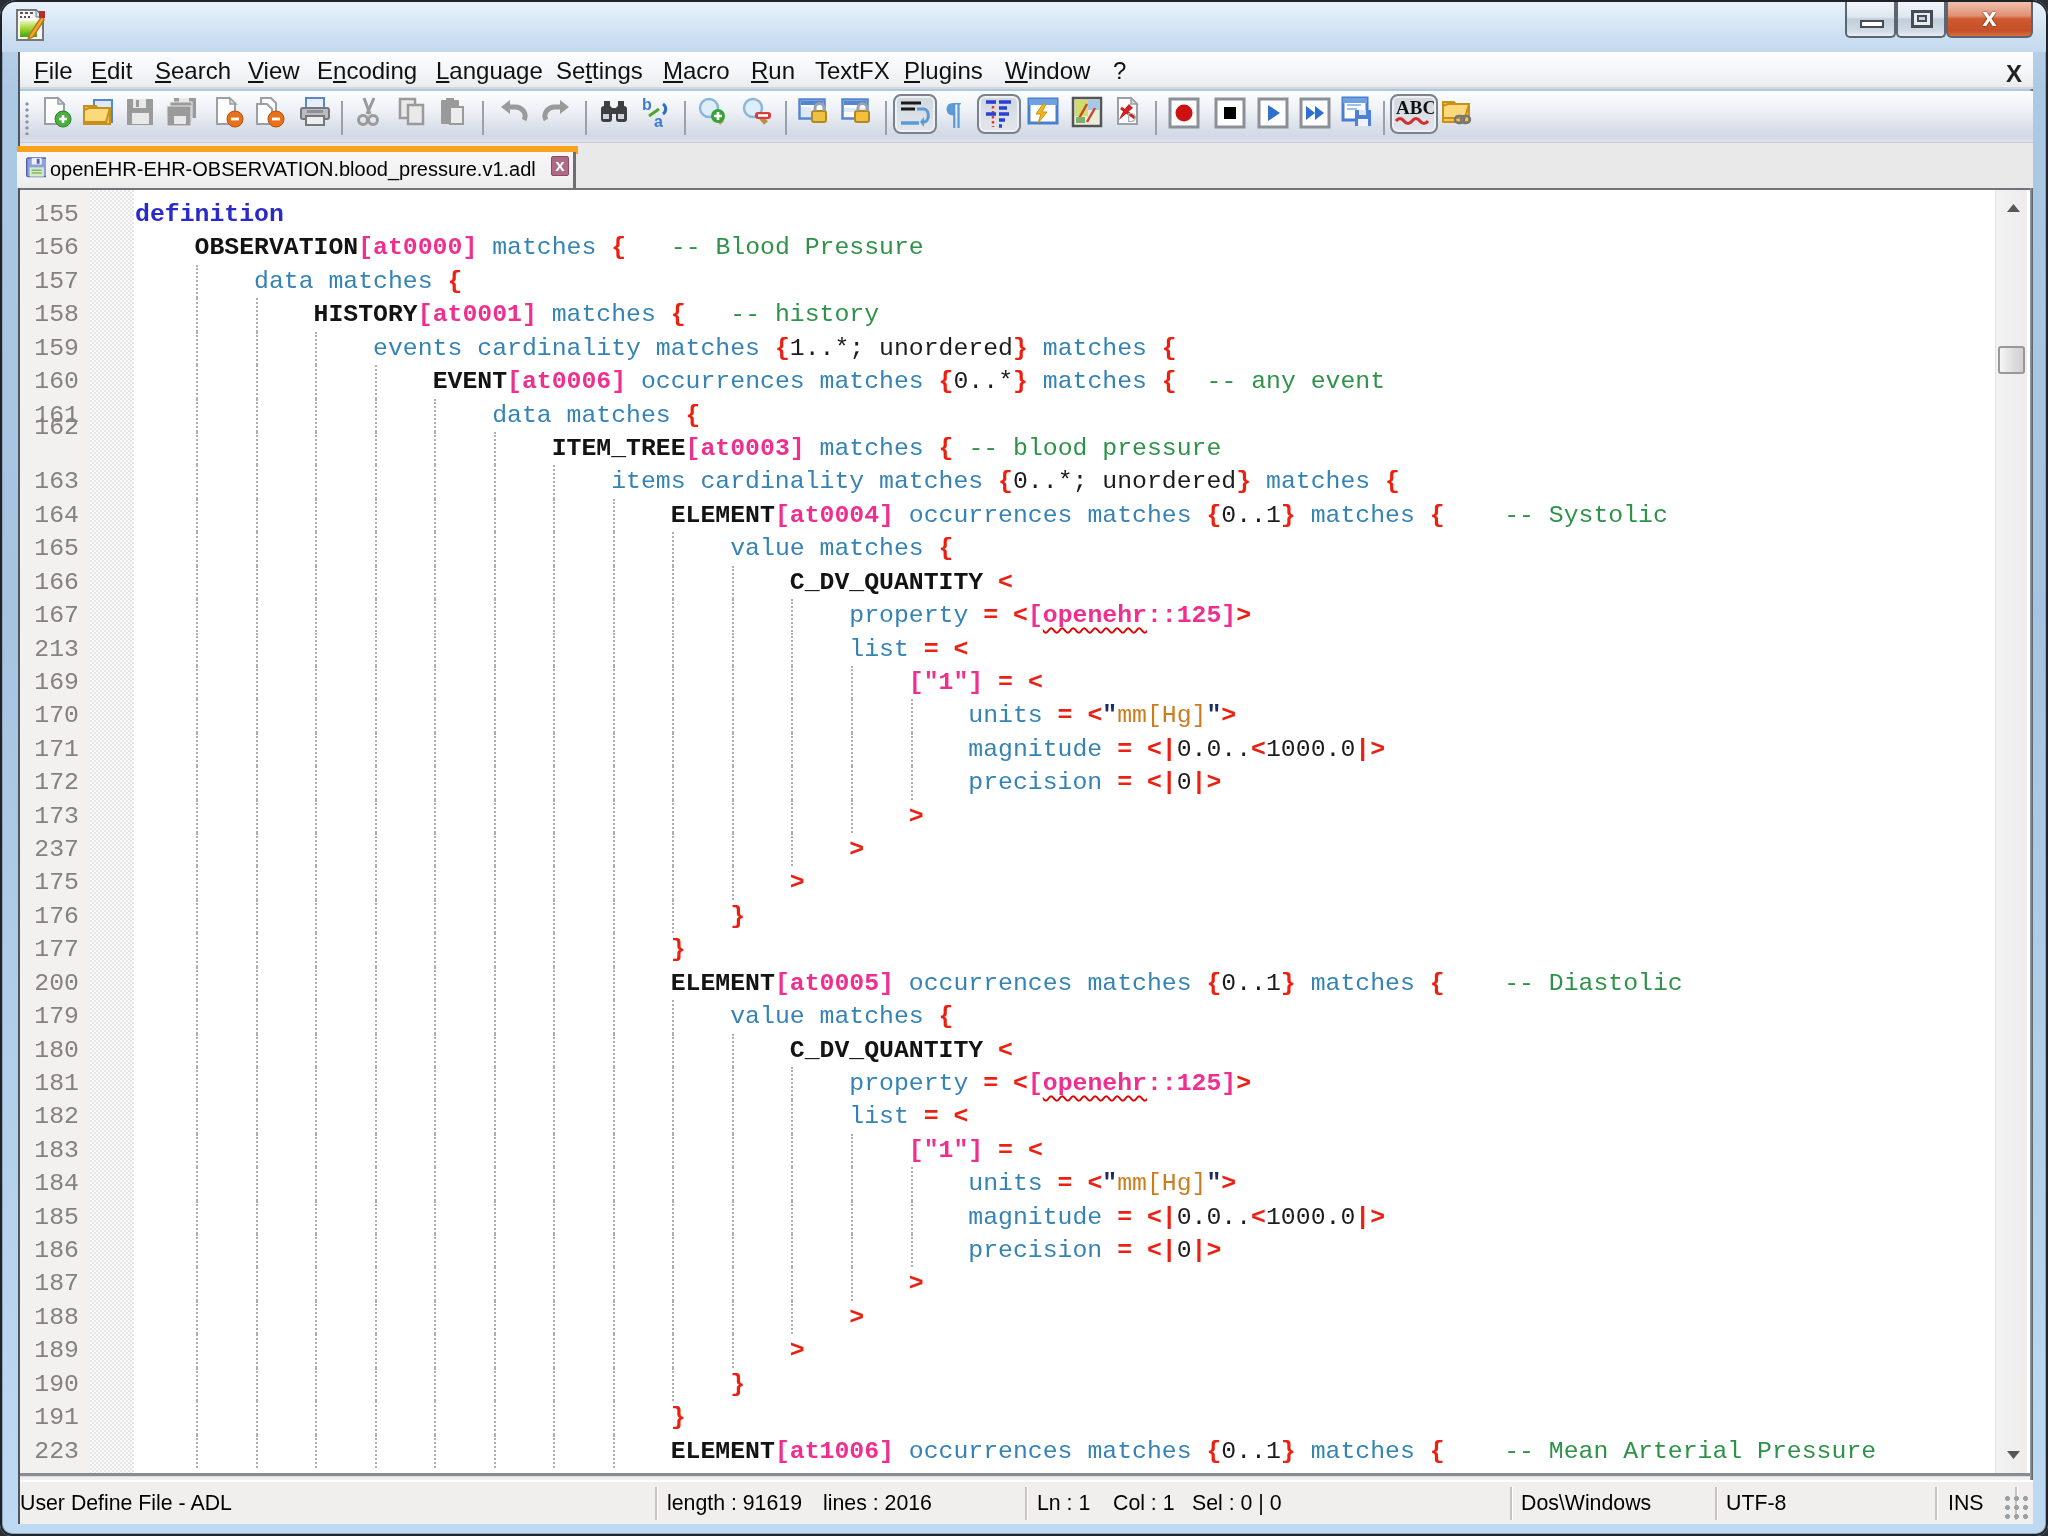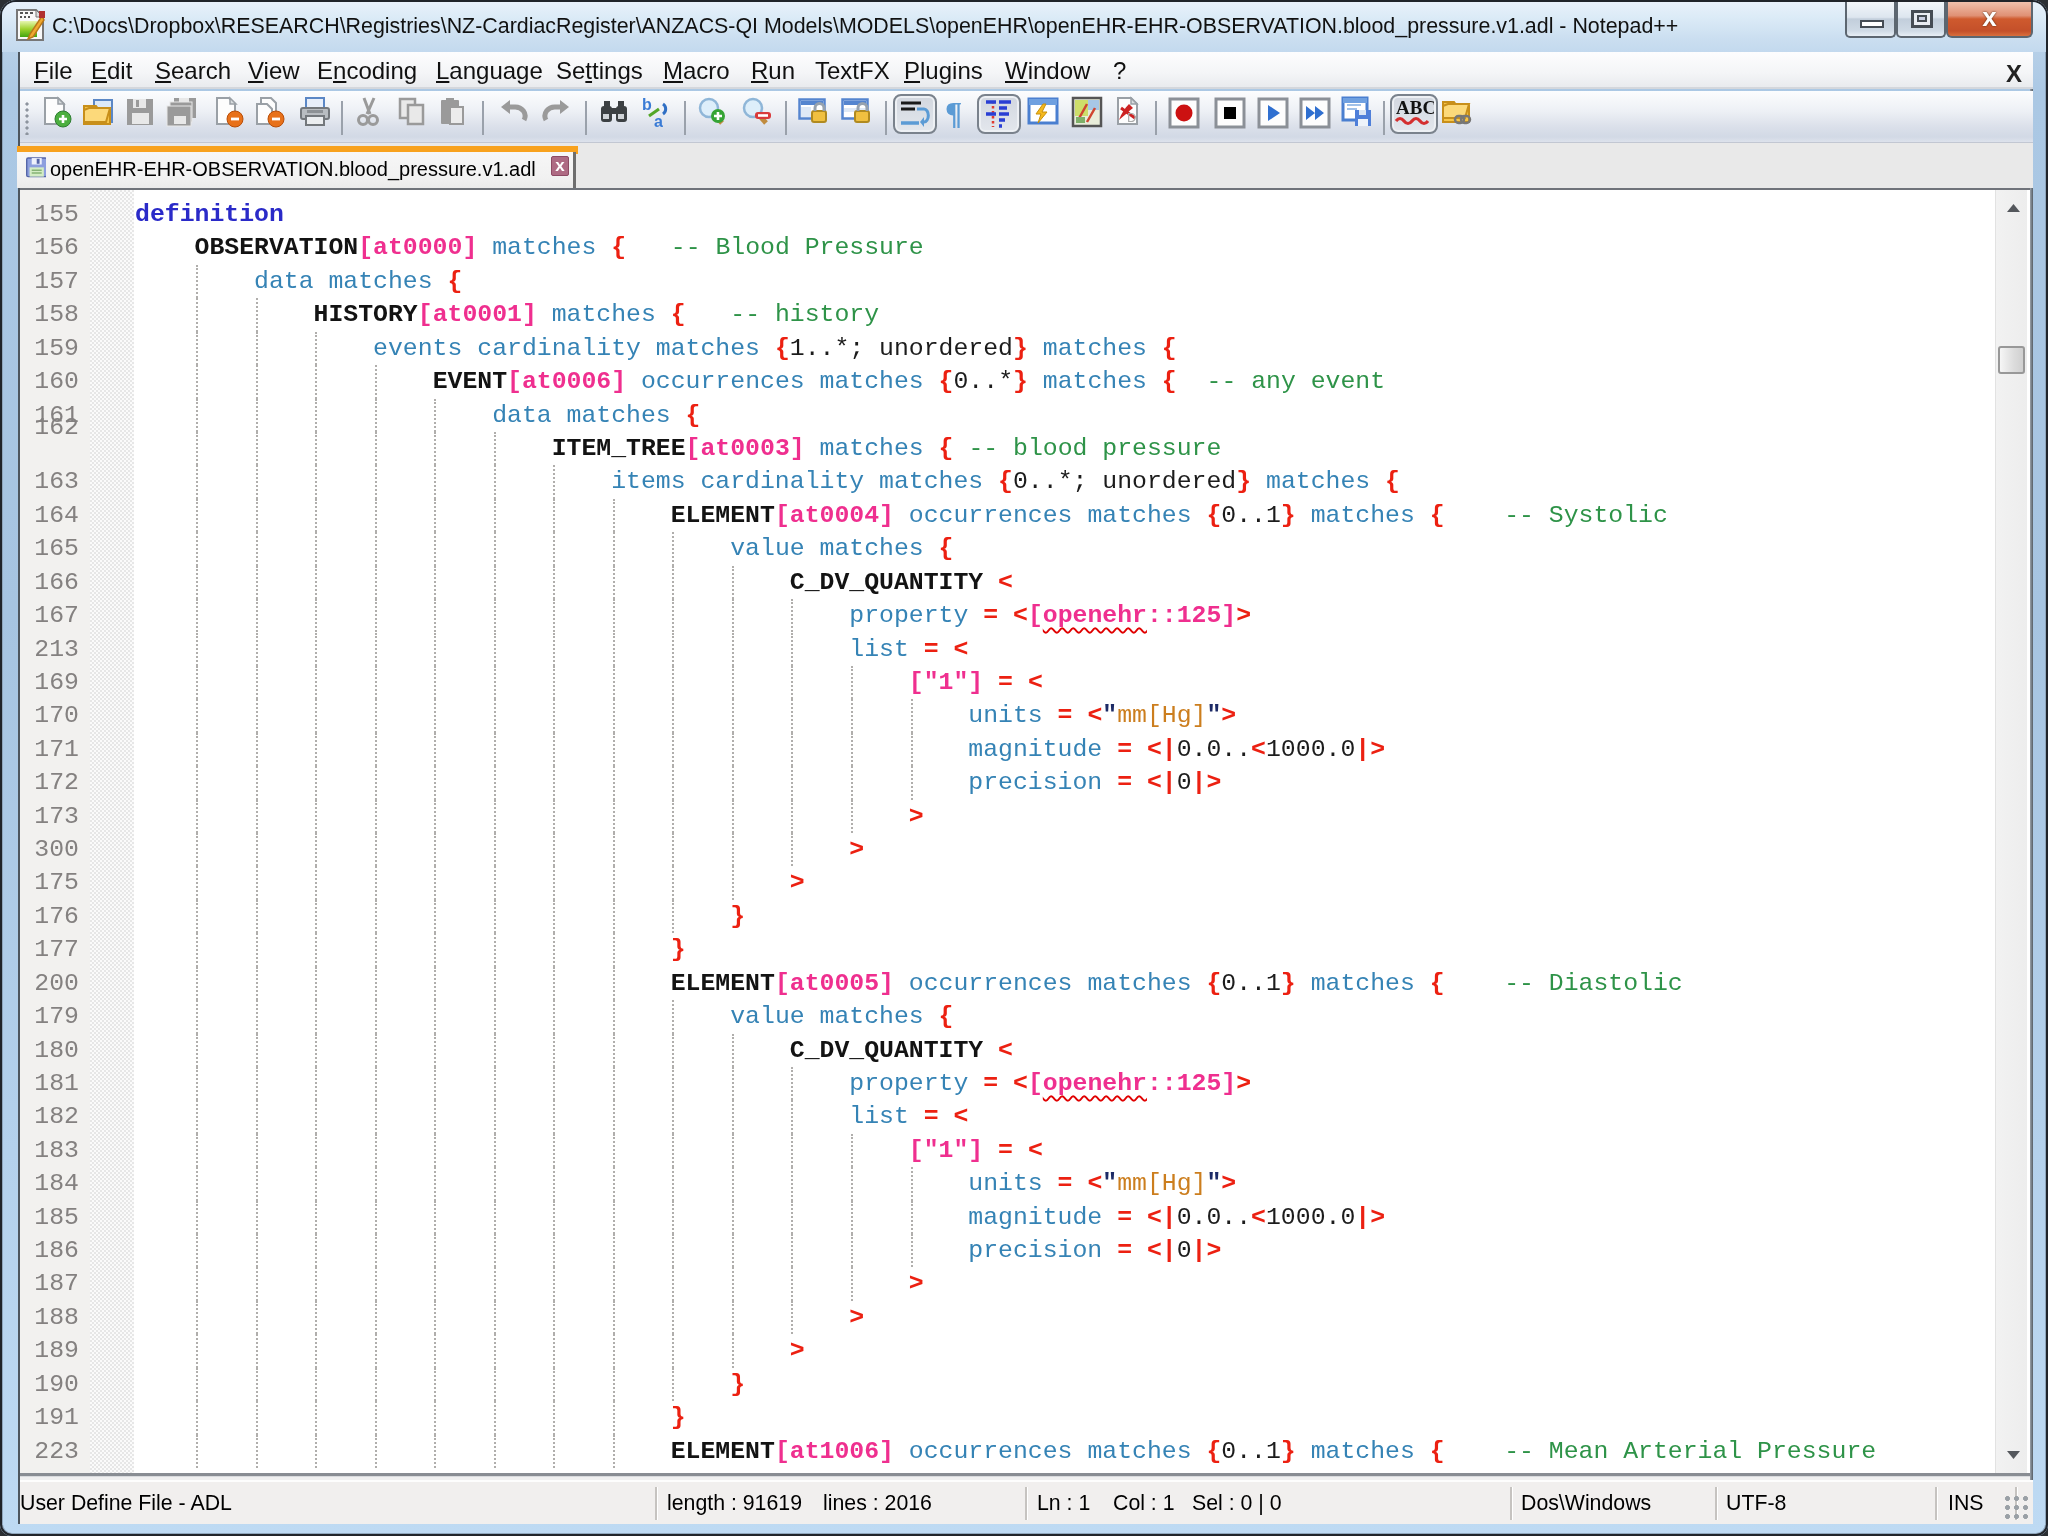--- a/index.html
+++ b/index.html
@@ -106,21 +106,20 @@
     <rect x="6" y="13" width="17" height="16" fill="url(#gg)"></rect>
     <linearGradient id="gg" x1="0" y1="0" x2="0" y2="1">
         <stop offset="0" stop-color="#e7f6b0"></stop>
         <stop offset="0.5" stop-color="#9ed22e"></stop>
         <stop offset="1" stop-color="#41a512"></stop>
       </linearGradient>
     <path d="M6 5 h3 M11 5 h3 M16 5 h3 M6 9 h2 M10 9 h2 M14 9 h2" stroke="#555" stroke-width="2"></path>
     <path d="M28 8 L16 26 l-2 5 l5 -2 L30 12 z" fill="#f0a830" stroke="#b87818" stroke-width="1.5"></path>
     <rect x="25" y="3" width="6" height="7" fill="#b03030"></rect>
   </svg>
-  <div class="t" id="title">C:\Docs\Dropbox\RESEARCH\Registries\NZ-CardiacRegister\ANZACS-QI Models\MODELS\openEHR\openEHR-EHR-OBSERVATION.blood_pressure.v1.adl - Notepad++</div>
   <div class="wb" id="wmin">
       <i></i>
     </div>
   <div class="wb" id="wmax">
       <i></i>
       <u></u>
     </div>
   <div class="wb" id="wclose">
       <b>x</b>
     </div>
@@ -373,21 +372,21 @@
 <div class="gn" style="top:498.8px">164</div>
 <div class="gn" style="top:532.2px">165</div>
 <div class="gn" style="top:565.6px">166</div>
 <div class="gn" style="top:599.0px">167</div>
 <div class="gn" style="top:632.5px">213</div>
 <div class="gn" style="top:665.9px">169</div>
 <div class="gn" style="top:699.3px">170</div>
 <div class="gn" style="top:732.7px">171</div>
 <div class="gn" style="top:766.1px">172</div>
 <div class="gn" style="top:799.6px">173</div>
-<div class="gn" style="top:833.0px">300</div>
+<div class="gn" style="top:833.0px">237</div>
 <div class="gn" style="top:866.4px">175</div>
 <div class="gn" style="top:899.8px">176</div>
 <div class="gn" style="top:933.2px">177</div>
 <div class="gn" style="top:966.7px">200</div>
 <div class="gn" style="top:1000.1px">179</div>
 <div class="gn" style="top:1033.5px">180</div>
 <div class="gn" style="top:1066.9px">181</div>
 <div class="gn" style="top:1100.3px">182</div>
 <div class="gn" style="top:1133.8px">183</div>
 <div class="gn" style="top:1167.2px">184</div>

